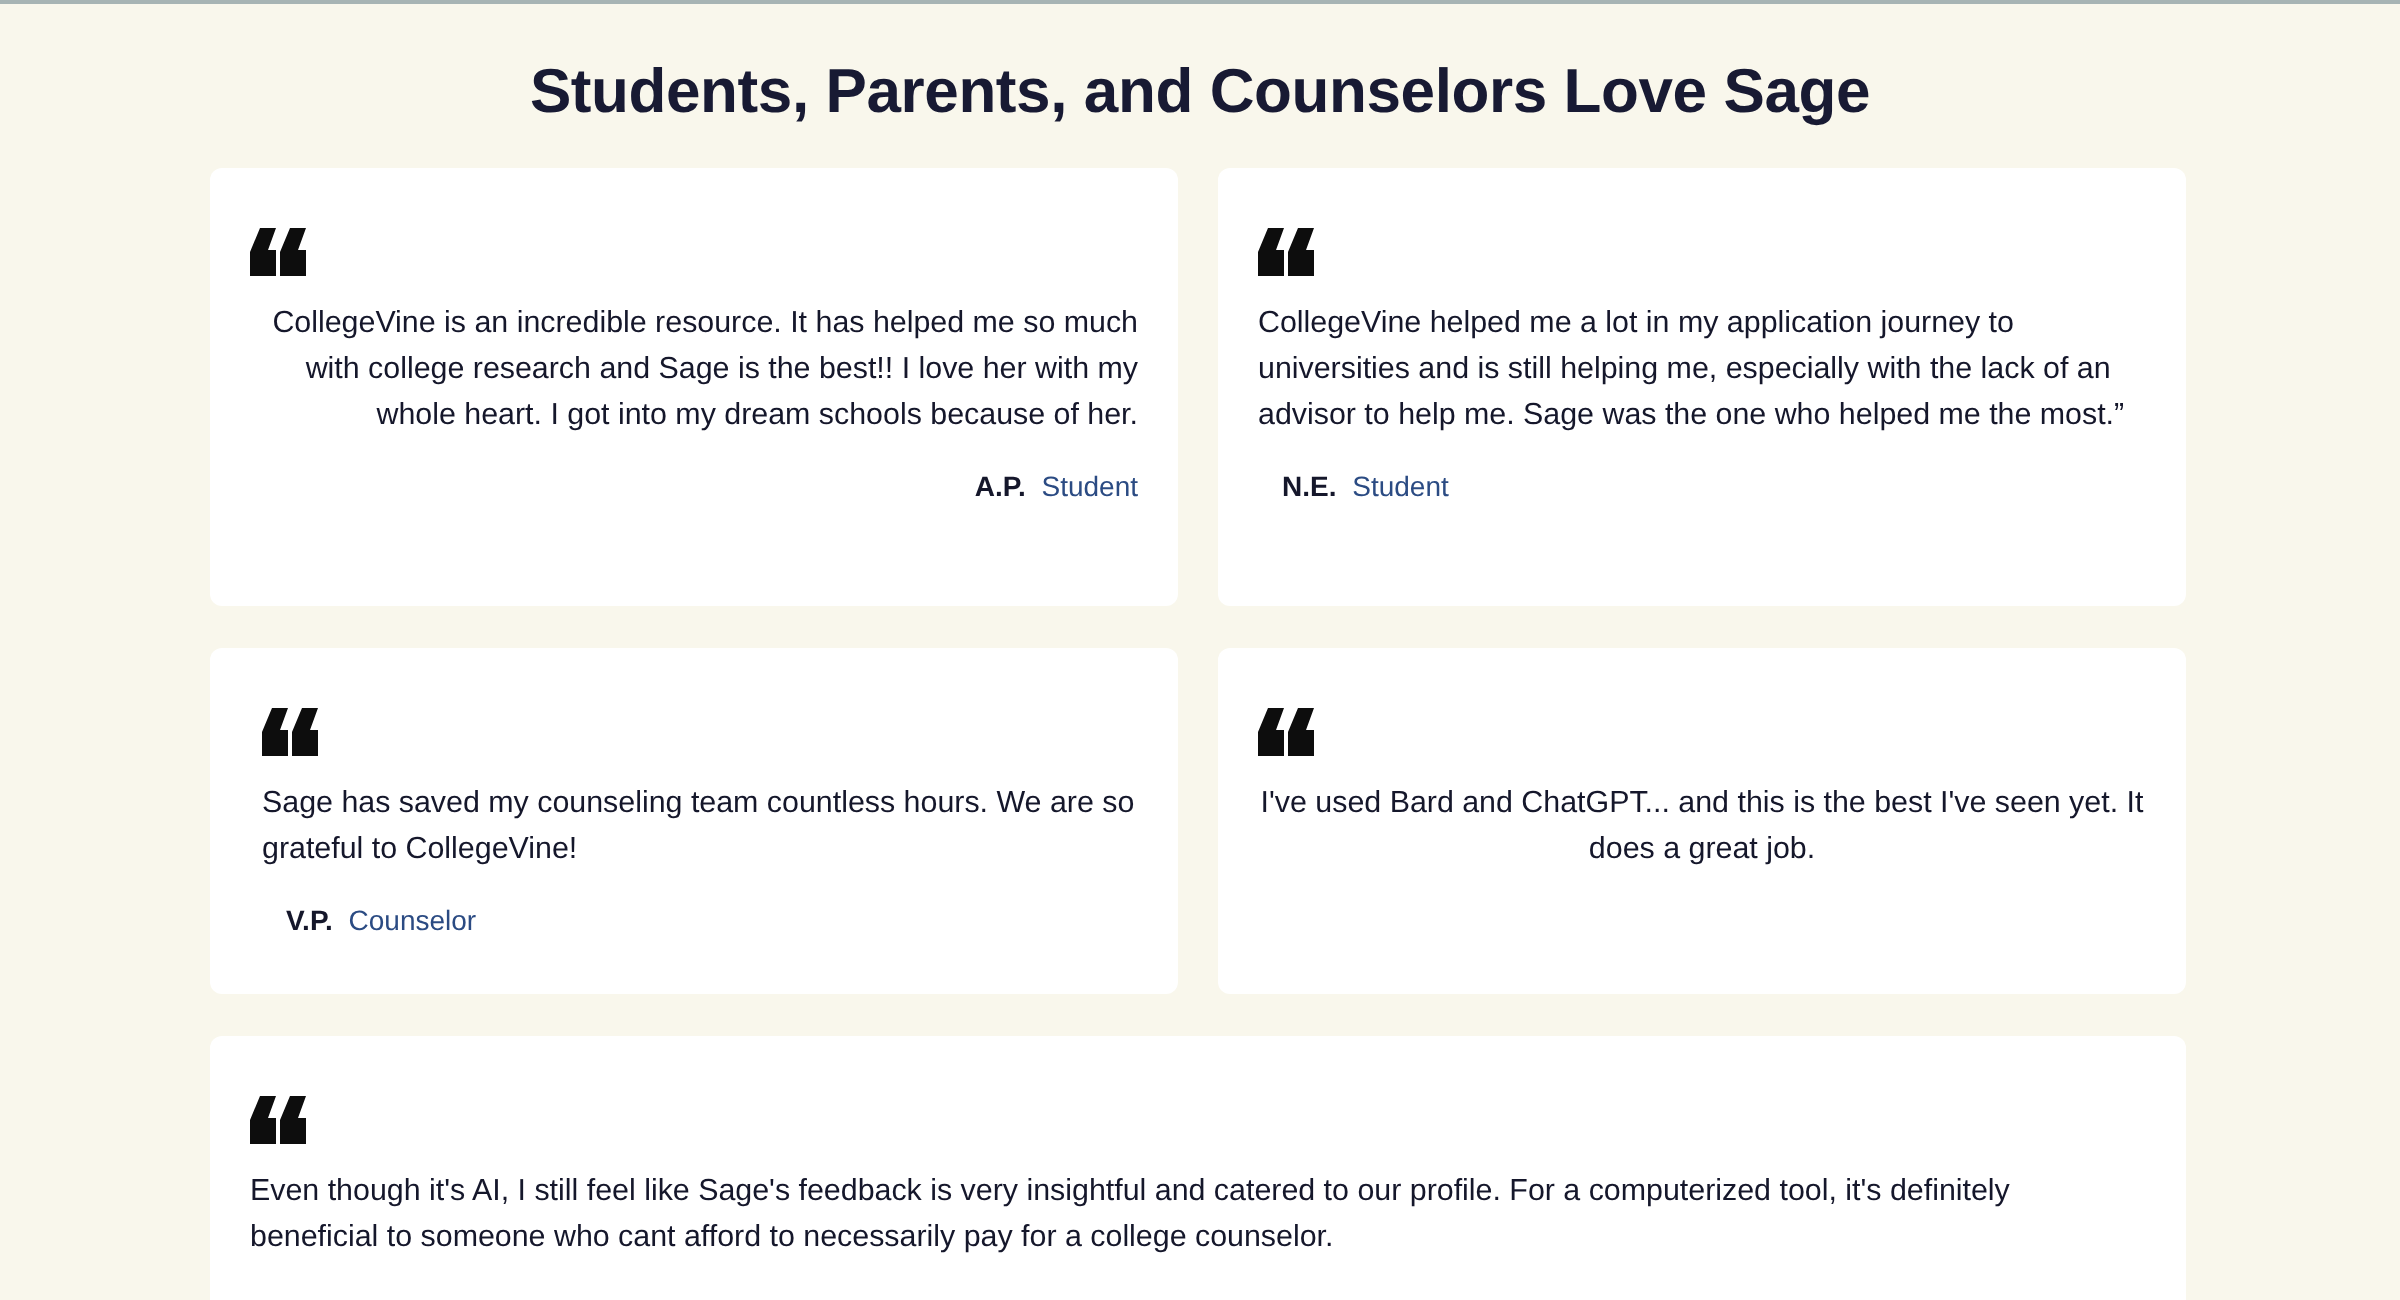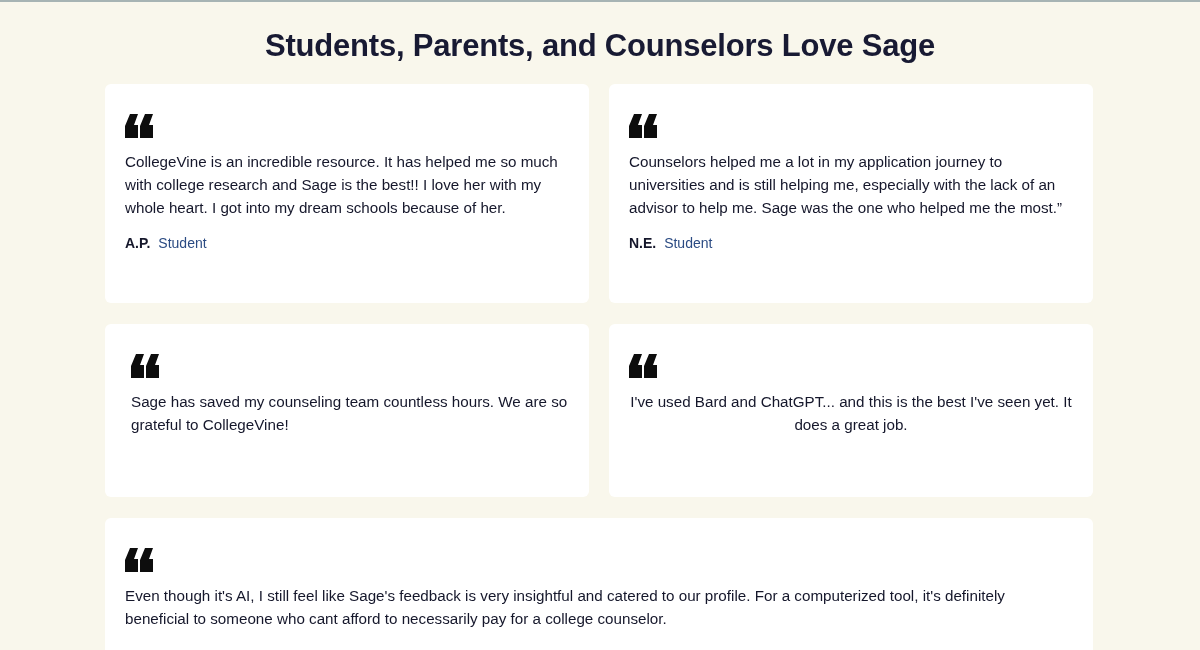--- a/index.html
+++ b/index.html
@@ -19,24 +19,24 @@
     .card {
       position: absolute; background: #ffffff; border-radius: 6px;
       padding: 26px 20px 0 20px;
     }
     .quote-icon {
       display: block; width: 30px; height: 24px; margin-top: 4px;
     }
     .quote-text {
       margin-top: 12px; font-size: 15.2px; line-height: 23px; color: #15172b;
     }
-    .attrib { margin-top: 14px; font-size: 14px; line-height: 20px; }
+    .attrib { margin-top: 14px; font-size: 14px; line-height: 20px; margin-left: 12px; }
     .attrib .name { font-weight: bold; color: #15172b; }
     .attrib .role { color: #2b4b83; margin-left: 4px; }
-    #c1 { left: 105px; top: 84px; width: 484px; height: 219px; }
+    #c1 { left: 105px; top: 84px; width: 484px; height: 219px; text-align: right; }
     #c2 { left: 609px; top: 84px; width: 484px; height: 219px; }
     #c3 { left: 105px; top: 324px; width: 484px; height: 173px; padding-left: 26px; }
     #c4 { left: 609px; top: 324px; width: 484px; height: 173px; text-align: center; }
     #c5 { left: 105px; top: 518px; width: 988px; height: 200px; }
   </style>
 </head>
 <body>
 
 <div class="topline"></div>
 
@@ -50,32 +50,36 @@
   <div class="attrib">
     <span class="name">A.P.</span>
     <span class="role">Student</span>
   </div>
 </div>
 
 <div class="card" id="c2">
   <svg class="quote-icon" viewBox="0 0 30 24">
     <path d="M5 0 H13 L9 11 H13 V24 H0 V12 Z M20 0 H28 L24 11 H28 V24 H15 V12 Z" fill="#0d0d0d"></path>
   </svg>
-  <p class="quote-text">Counselors helped me a lot in my application journey to universities and is still helping me, especially with the lack of an advisor to help me. Sage was the one who helped me the most.”</p>
+  <p class="quote-text">CollegeVine helped me a lot in my application journey to universities and is still helping me, especially with the lack of an advisor to help me. Sage was the one who helped me the most.”</p>
   <div class="attrib">
     <span class="name">N.E.</span>
     <span class="role">Student</span>
   </div>
 </div>
 
 <div class="card" id="c3">
   <svg class="quote-icon" viewBox="0 0 30 24">
     <path d="M5 0 H13 L9 11 H13 V24 H0 V12 Z M20 0 H28 L24 11 H28 V24 H15 V12 Z" fill="#0d0d0d"></path>
   </svg>
   <p class="quote-text">Sage has saved my counseling team countless hours. We are so grateful to CollegeVine!</p>
+  <div class="attrib">
+    <span class="name">V.P.</span>
+    <span class="role">Counselor</span>
+  </div>
 </div>
 
 <div class="card" id="c4">
   <svg class="quote-icon" viewBox="0 0 30 24">
     <path d="M5 0 H13 L9 11 H13 V24 H0 V12 Z M20 0 H28 L24 11 H28 V24 H15 V12 Z" fill="#0d0d0d"></path>
   </svg>
   <p class="quote-text">I've used Bard and ChatGPT... and this is the best I've seen yet. It does a great job.</p>
 </div>
 
 <div class="card" id="c5">

